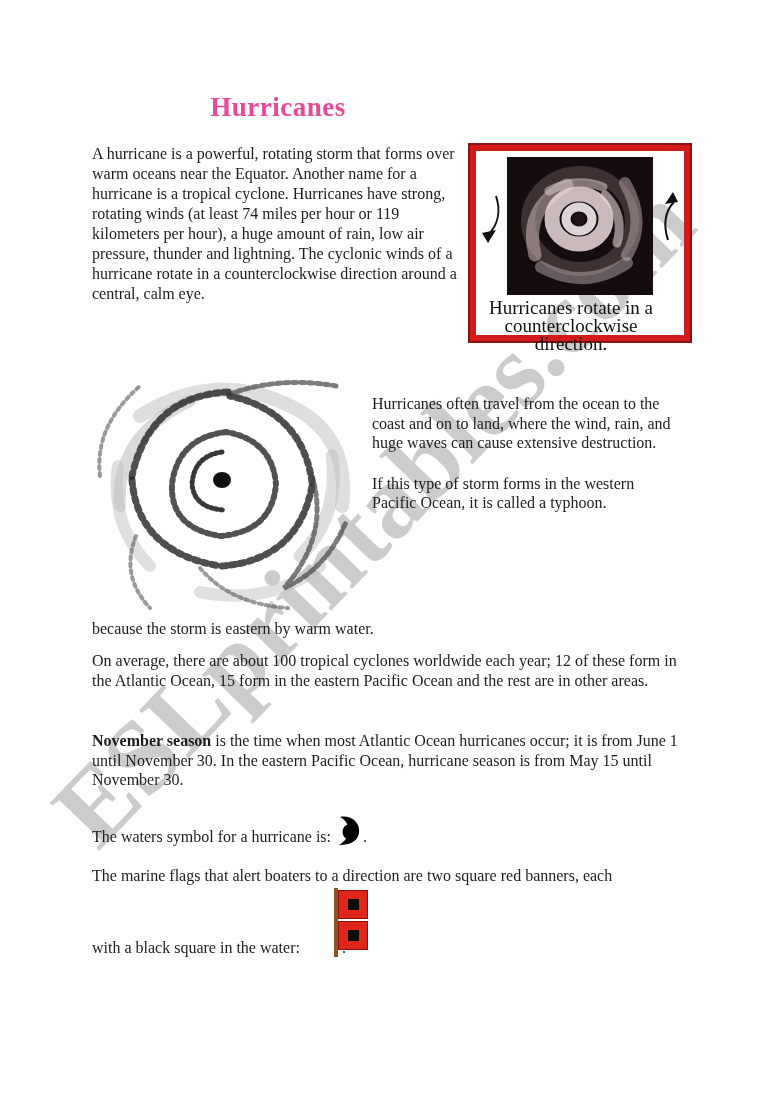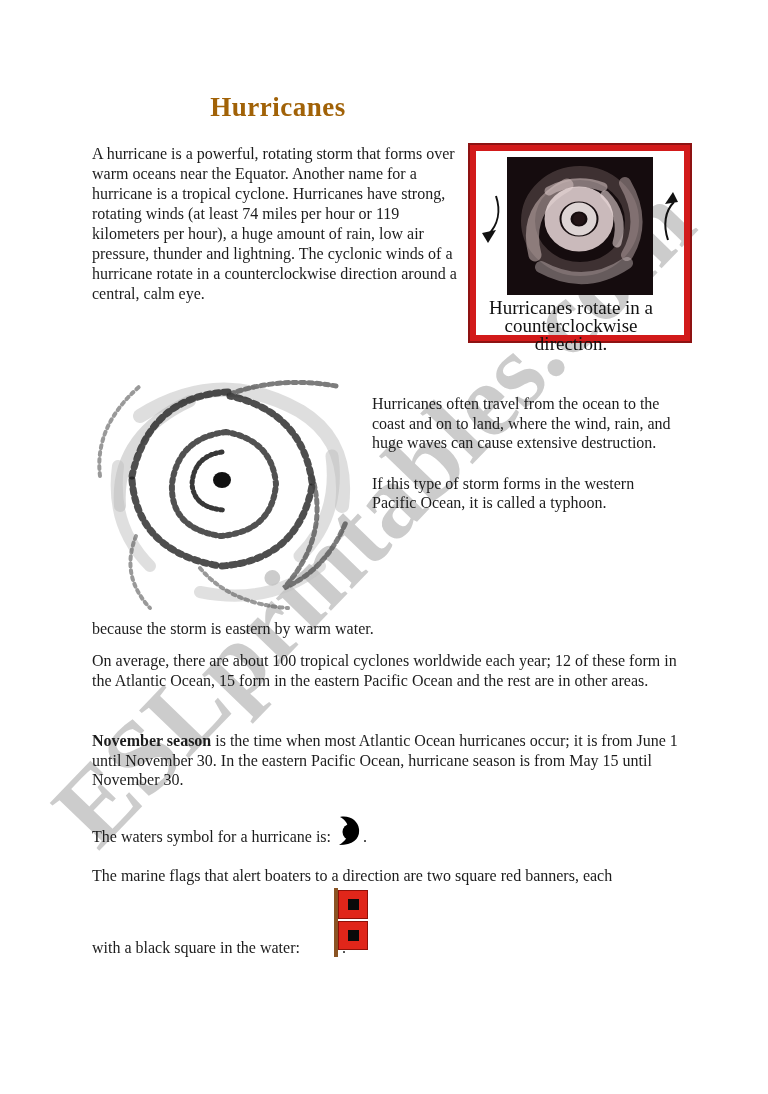--- a/index.html
+++ b/index.html
@@ -11,21 +11,21 @@
   
   .watermark-svg{position:absolute;left:0;top:0;z-index:0;pointer-events:none;}
   .watermark-svg text{
     font-family:"Liberation Serif", serif;font-weight:bold;
     fill:#8f8f8f;opacity:0.45;
   }
   .content{position:relative;z-index:1;}
   
   .title{
     left:90px;top:92px;width:376px;text-align:center;
-    font-size:27px;font-weight:bold;color:#a16207;letter-spacing:0.5px;
+    font-size:27px;font-weight:bold;color:#ec4899;letter-spacing:0.5px;
   }
   
   .intro{left:92px;top:144px;width:376px;font-size:16px;line-height:20px;}
   
   .photo-box{
     left:470px;top:145px;width:208px;height:184px;
     border:6px solid #d21a1a;outline:2px solid #8e1212;background:transparent;
   }
   .photo-box .sat{position:absolute;left:31px;top:6px;}
   .arrow-left{position:absolute;left:2px;top:42px;}

